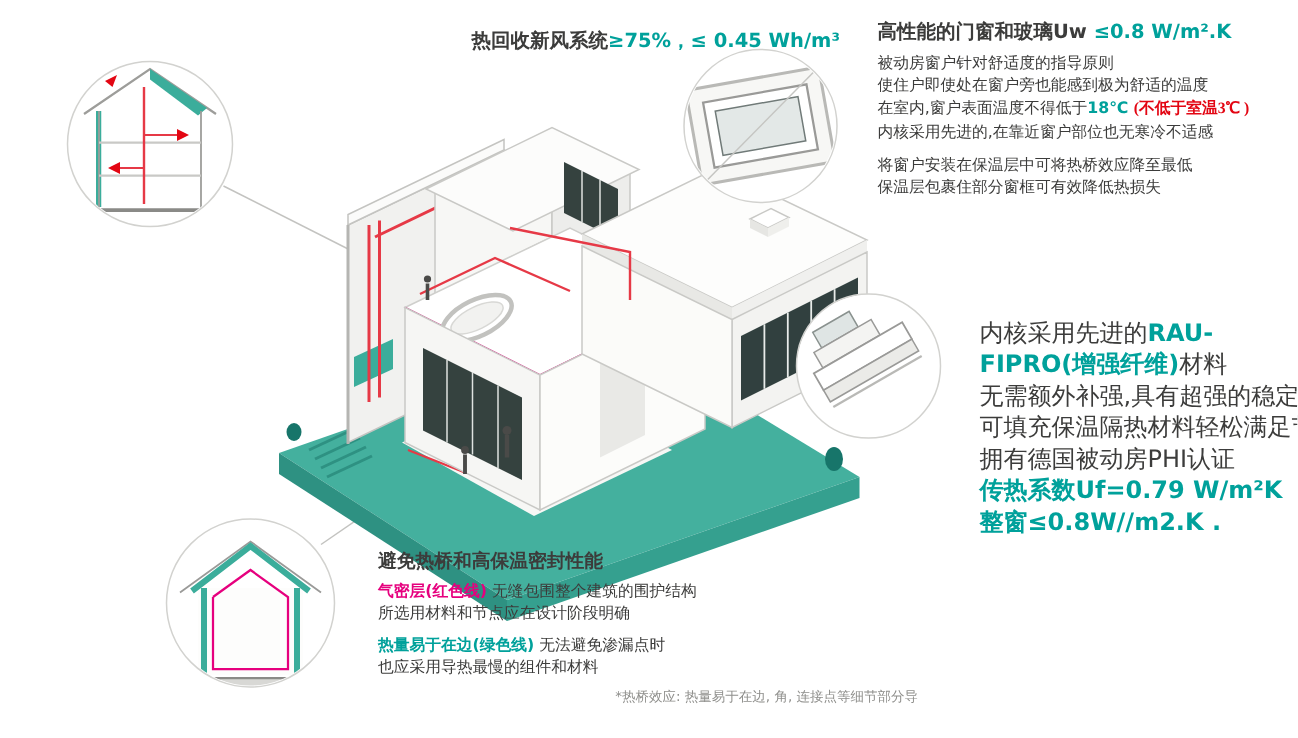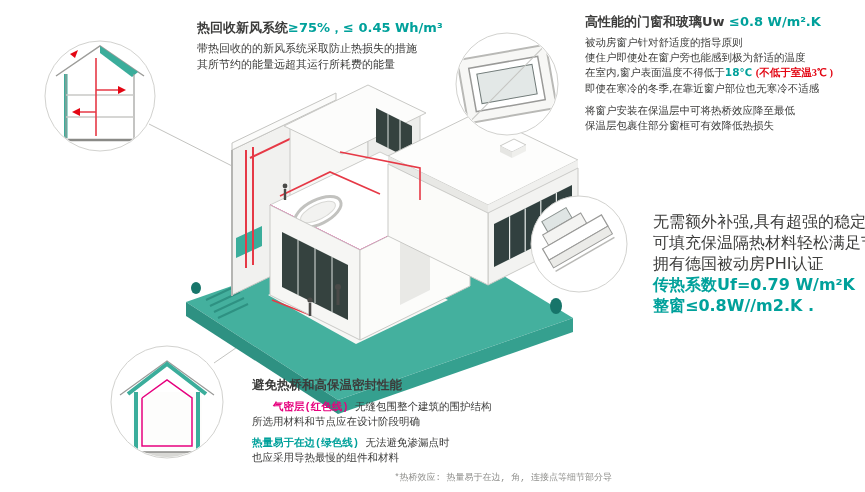--- a/index.html
+++ b/index.html
@@ -4,21 +4,21 @@
 <style>
   html,body{margin:0;padding:0;}
   body{background:#ffffff;font-family:"DejaVu Sans",sans-serif;}
   .stage{position:relative;width:865px;height:492px;background:#ffffff;overflow:hidden;}
   .scene{position:absolute;left:0;top:0;width:865px;height:492px;z-index:1;}
   .anno{position:absolute;z-index:2;color:#3c3c3b;}
   .anno .title{font-size:13px;font-weight:700;line-height:1.25;color:#3c3c3b;}
   .anno .body{margin-top:5px;font-size:11px;line-height:1.45;}
   .anno .body-sm{margin-top:5px;font-size:10.5px;line-height:1.42;}
   .accent-b{color:#00a19b;font-weight:700;}
-  .magenta-b{color:#e6007e;font-weight:700;margin-left:21px;}
+  .magenta-b{color:#e6007e;font-weight:700;}
   .red-b{color:#e30613;font-weight:700;font-family:Liberation Serif, serif;}
   .gap{margin-top:7px;}
   .footnote{margin-top:6px;font-size:9px;color:#8f8f8c;line-height:1.4;text-align:right;}
   .line{white-space:nowrap;}
 </style>
 </head>
 <body>
 
 <div class="stage">
 
@@ -191,55 +191,54 @@
           <polyline points="128,394 167,364 206,394" fill="none" stroke="#3bad9b" stroke-width="4"></polyline>
           <line x1="136" y1="392" x2="136" y2="450" stroke="#3bad9b" stroke-width="4"></line>
           <line x1="198" y1="392" x2="198" y2="450" stroke="#3bad9b" stroke-width="4"></line>
           <polyline points="142,398 167,380 192,398 192,446 142,446 142,398" fill="none" stroke="#e6007e" stroke-width="1.5"></polyline>
           <line x1="118" y1="452" x2="216" y2="452" stroke="#8a8a87" stroke-width="1.5"></line>
         </g>
       </g>
     </g>
   </svg>
 
-  <div class="anno" style="left:197px;top:20px;width:345px;">
+  <div class="anno" style="left:215px;top:20px;width:345px;text-align:right;">
     <div class="title line">
       <span>热回收新风系统</span><span class="accent-b">≥75%，≤ 0.45 Wh/m³</span>
-    </div>
-    <div class="body">
-      <div class="line">带热回收的的新风系统采取防止热损失的措施</div>
-      <div class="line">其所节约的能量远超其运行所耗费的能量</div>
     </div>
   </div>
 
   <div class="anno" style="left:585px;top:14px;width:275px;">
     <div class="title line">
       <span>高性能的门窗和玻璃Uw </span><span class="accent-b">≤0.8 W/m².K</span>
     </div>
     <div class="body-sm">
       <div class="line">被动房窗户针对舒适度的指导原则</div>
       <div class="line">使住户即使处在窗户旁也能感到极为舒适的温度</div>
       <div class="line">
         <span>在室内,窗户表面温度不得低于</span><span class="accent-b">18℃ </span><span class="red-b">(不低于室温3℃ )</span>
       </div>
-      <div class="line">即使在寒冷的冬季,在靠近窗户部位也无寒冷不适感</div>
+      <div class="line">内核采用先进的,在靠近窗户部位也无寒冷不适感</div>
       <div class="line gap">将窗户安装在保温层中可将热桥效应降至最低</div>
       <div class="line">保温层包裹住部分窗框可有效降低热损失</div>
     </div>
   </div>
 
   <div class="anno body-xs" style="left:653px;top:212px;width:210px;">
+    <div>
+      <span>内核采用先进的</span><span class="accent-b">RAU-FIPRO(增强纤维)</span><span>材料</span>
+    </div>
     <div class="line">无需额外补强,具有超强的稳定性和强度</div>
     <div class="line">可填充保温隔热材料轻松满足节能需求</div>
     <div class="line">拥有德国被动房PHI认证</div>
     <div class="line accent-b">传热系数Uf=0.79 W/m²K</div>
     <div class="line accent-b">整窗≤0.8W//m2.K .</div>
   </div>
 
-  <div class="anno" style="left:252px;top:379px;width:360px;font-family:Liberation Mono, monospace;">
+  <div class="anno" style="left:252px;top:366px;width:360px;">
     <div class="title line" style="font-size:12.5px;">避免热桥和高保温密封性能</div>
     <div class="body-sm">
       <div class="line">
         <span class="magenta-b">气密层(红色线)</span><span> 无缝包围整个建筑的围护结构</span>
       </div>
       <div class="line">所选用材料和节点应在设计阶段明确</div>
       <div class="line gap">
         <span class="accent-b">热量易于在边(绿色线)</span><span> 无法避免渗漏点时</span>
       </div>
       <div class="line">也应采用导热最慢的组件和材料</div>

